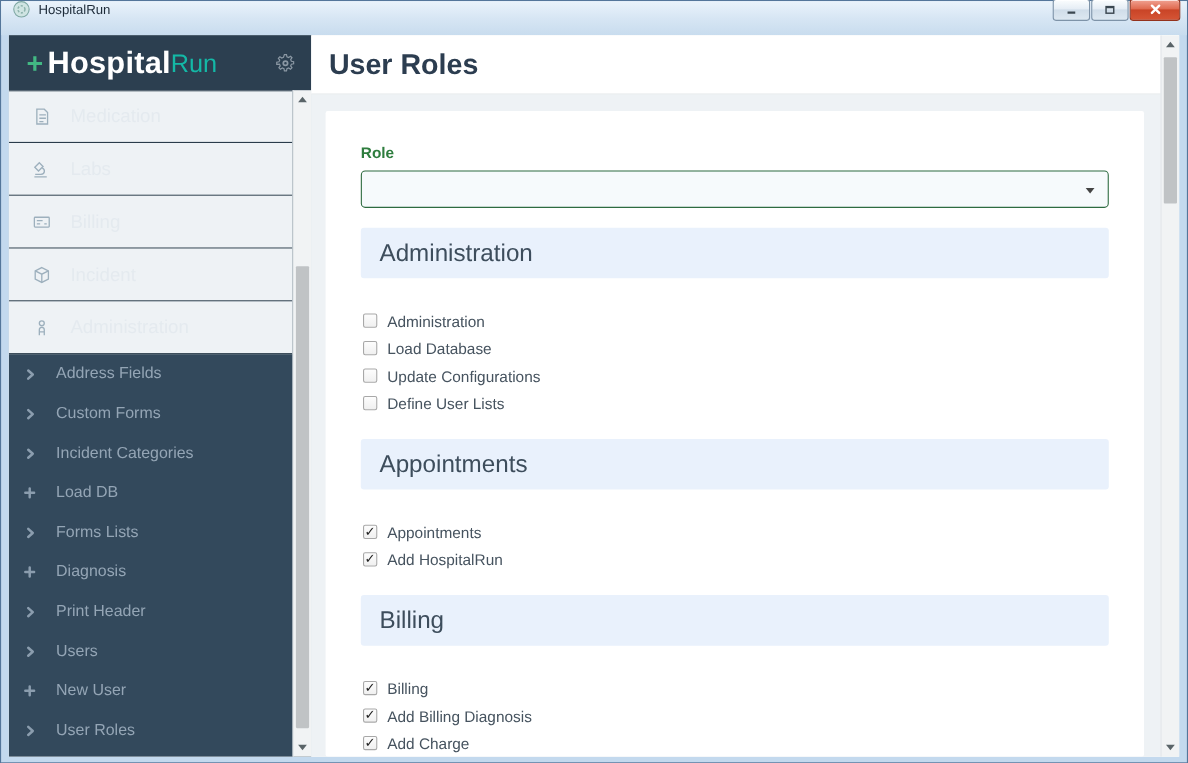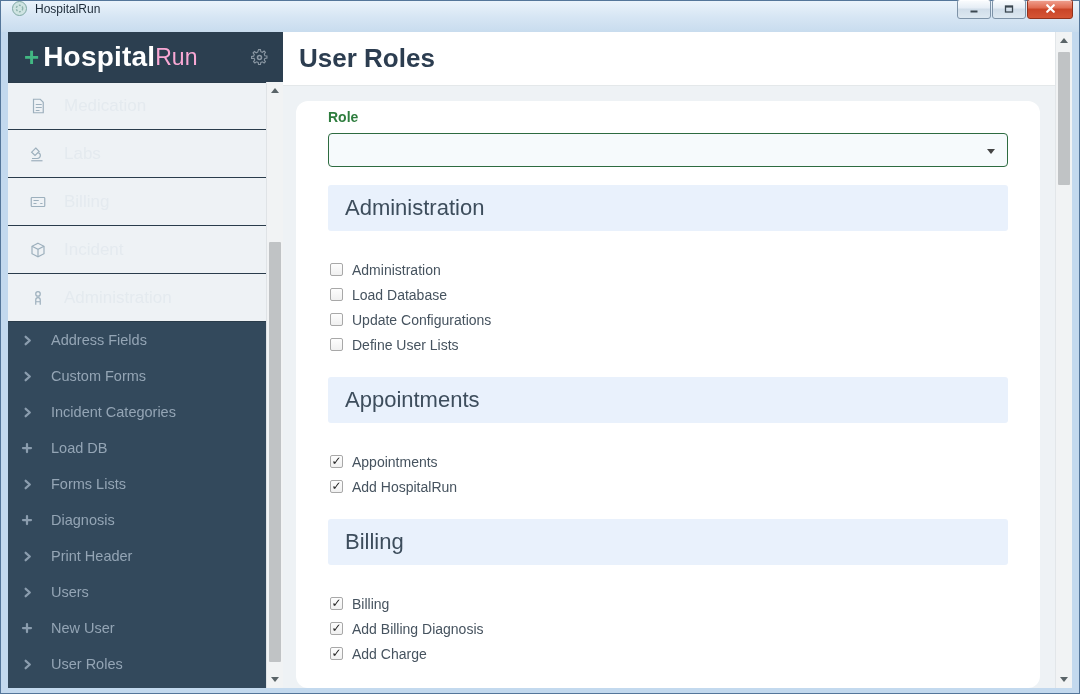--- a/index.html
+++ b/index.html
@@ -19,21 +19,21 @@
   .wc-btn svg { display:block; }
 
   
   .body-area { position:absolute; top:31px; left:7px; right:7px; bottom:5px; display:flex; background:#ffffff; overflow:hidden; }
 
   
   .sidebar { width:275px; flex:0 0 auto; display:flex; flex-direction:column; background:#33495c; }
   .logo-bar { height:50px; flex:0 0 auto; background:#2c3f50; display:flex; align-items:center; padding:0 14px 0 16px; }
   .logo-plus { color:#42b883; font-size:26px; font-weight:bold; line-height:1; margin-right:4px; }
   .logo-part1 { color:#ffffff; font-size:28px; font-weight:bold; letter-spacing:.2px; }
-  .logo-part2 { color:#f9a8d4; font-size:23px; font-weight:300; }
+  .logo-part2 { color:#14b8a6; font-size:23px; font-weight:300; }
   .gear { margin-left:auto; cursor:pointer; display:flex; }
 
   .nav-wrap { flex:1; display:flex; min-height:0; }
   .nav { flex:1; overflow:hidden; }
   .nav-item { display:flex; align-items:center; cursor:pointer; }
   .nav-item.main { height:48px; padding-left:21px; gap:17px; font-size:17px; color:#e4eaef; border-bottom:1px solid #2a3c4b; }
   .nav-item.main:first-child { border-top:1px solid #2a3c4b; }
   .nav-item.sub { height:36px; padding-left:10px; gap:15px; font-size:14.5px; color:#94a5b5; }
   .nav-item .icon { display:flex; align-items:center; justify-content:center; width:18px; flex:0 0 auto; }
 
@@ -48,21 +48,21 @@
 
   .side-sbar .thumb { top:160px; height:420px; }
   .main-sbar { position:absolute; right:0; top:0; bottom:0; border-left:1px solid #e2e6e9; }
   .main-sbar .thumb { top:20px; height:133px; }
 
   
   .main { flex:1; position:relative; background:#eef2f5; min-width:0; }
   .main-header { height:54px; background:#ffffff; border-bottom:1px solid #e4e8ea; display:flex; align-items:center; padding-left:16px; }
   .page-title { font-size:26px; font-weight:bold; color:#2c3d50; }
   .content { position:absolute; top:54px; bottom:0; left:0; right:17px; background:#eef2f5; padding:15px 15px 0 13px; overflow:hidden; }
-  .panel { background:#ffffff; border-radius:12px; height:100%; padding:8px 32px; overflow:hidden; }
+  .panel { background:#ffffff; border-radius:2px; height:100%; padding:30px 32px; overflow:hidden; }
 
   .role-label { font-size:14px; font-weight:bold; color:#2e7d3e; margin-bottom:8px; }
   .role-select { position:relative; height:34px; border:1px solid #2d6b40; border-radius:4px; background:#f6fafc; cursor:pointer; }
   .role-select .caret { position:absolute; right:12px; top:15px; width:0; height:0; border-left:4px solid transparent; border-right:4px solid transparent; border-top:5px solid #444; }
 
   .section-header { margin-top:18px; height:46px; line-height:46px; background:#e9f1fc; border-radius:3px; font-size:22px; font-weight:300; color:#3d4d5c; padding-left:17px; }
   .perm-list { margin:26px 0 20px 2px; }
   .perm-row { height:25px; display:flex; align-items:center; gap:9px; cursor:pointer; }
   .cb { width:13px; height:13px; flex:0 0 auto; border:1px solid #a8a8a8; border-radius:2px; background:linear-gradient(#fdfdfd,#f0f0f0); font-size:12px; line-height:11px; text-align:center; color:#222; font-weight:bold; }
   .perm-text { font-size:14px; color:#46535f; }

